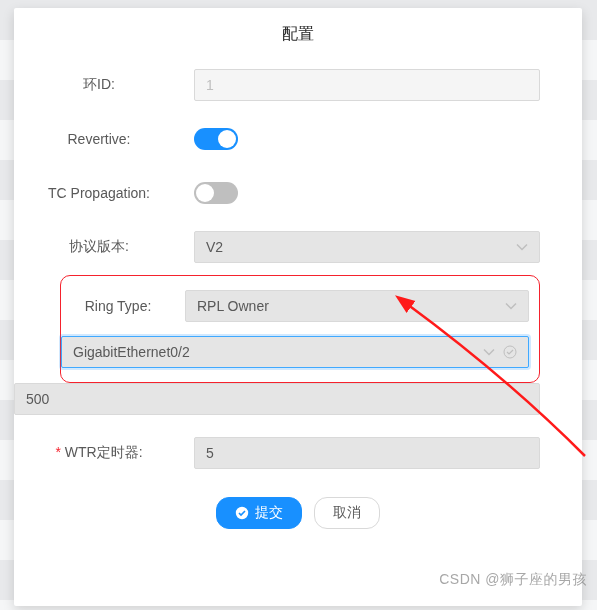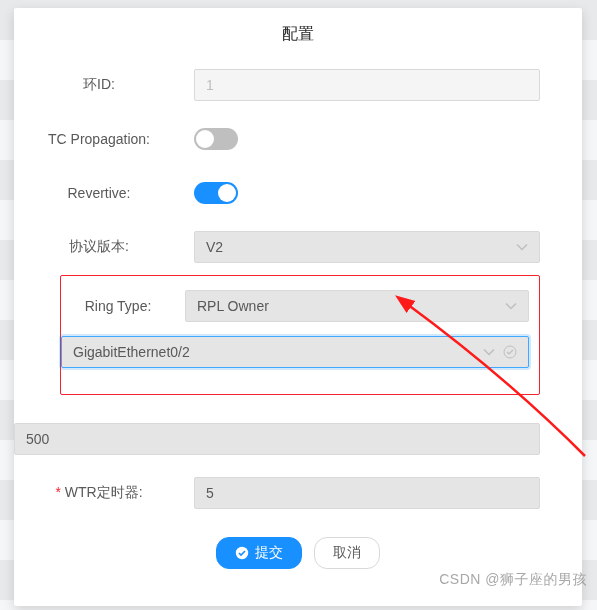--- a/index.html
+++ b/index.html
@@ -77,23 +77,23 @@
 .switch.on { background: #1890ff; }
 .switch.off { background: #bfbfbf; }
 .switch .knob {
   width: 18px; height: 18px; background: #fff; border-radius: 50%;
   position: absolute; top: 2px;
 }
 .switch.on .knob { right: 2px; }
 .switch.off .knob { left: 2px; }
 .highlight-box {
   border: 1px solid #f5222d;
-  border-radius: 2px;
-  padding: 14px 10px 20px 0;
-  margin: -10px 0px 28px 46px;
+  border-radius: 10px;
+  padding: 14px 10px 8px 0;
+  margin: -10px 0px 0 46px;
 }
 .highlight-box .row { margin-bottom: 14px; }
 .highlight-box .row:last-child { margin-bottom: 6px; }
 .highlight-box .label { width: 124px; }
 .footer {
   display: flex;
   justify-content: center;
   gap: 12px;
   padding: 6px 0 20px 0;
 }
@@ -136,32 +136,32 @@
     <div class="row">
       <div class="label">环ID:</div>
       <div class="control">
         <div class="input disabled">
           <span>1</span>
         </div>
       </div>
     </div>
 
     <div class="row">
+      <div class="label">Revertive:</div>
+      <div class="control">
+        <div class="switch on">
+            <div class="knob"></div>
+          </div>
+      </div>
+    </div>
+
+    <div class="row">
       <div class="label">TC Propagation:</div>
       <div class="control">
         <div class="switch off">
-            <div class="knob"></div>
-          </div>
-      </div>
-    </div>
-
-    <div class="row">
-      <div class="label">Revertive:</div>
-      <div class="control">
-        <div class="switch on">
             <div class="knob"></div>
           </div>
       </div>
     </div>
 
     <div class="row">
       <div class="label">协议版本:</div>
       <div class="control">
         <div class="select">
           <span>V2</span>

